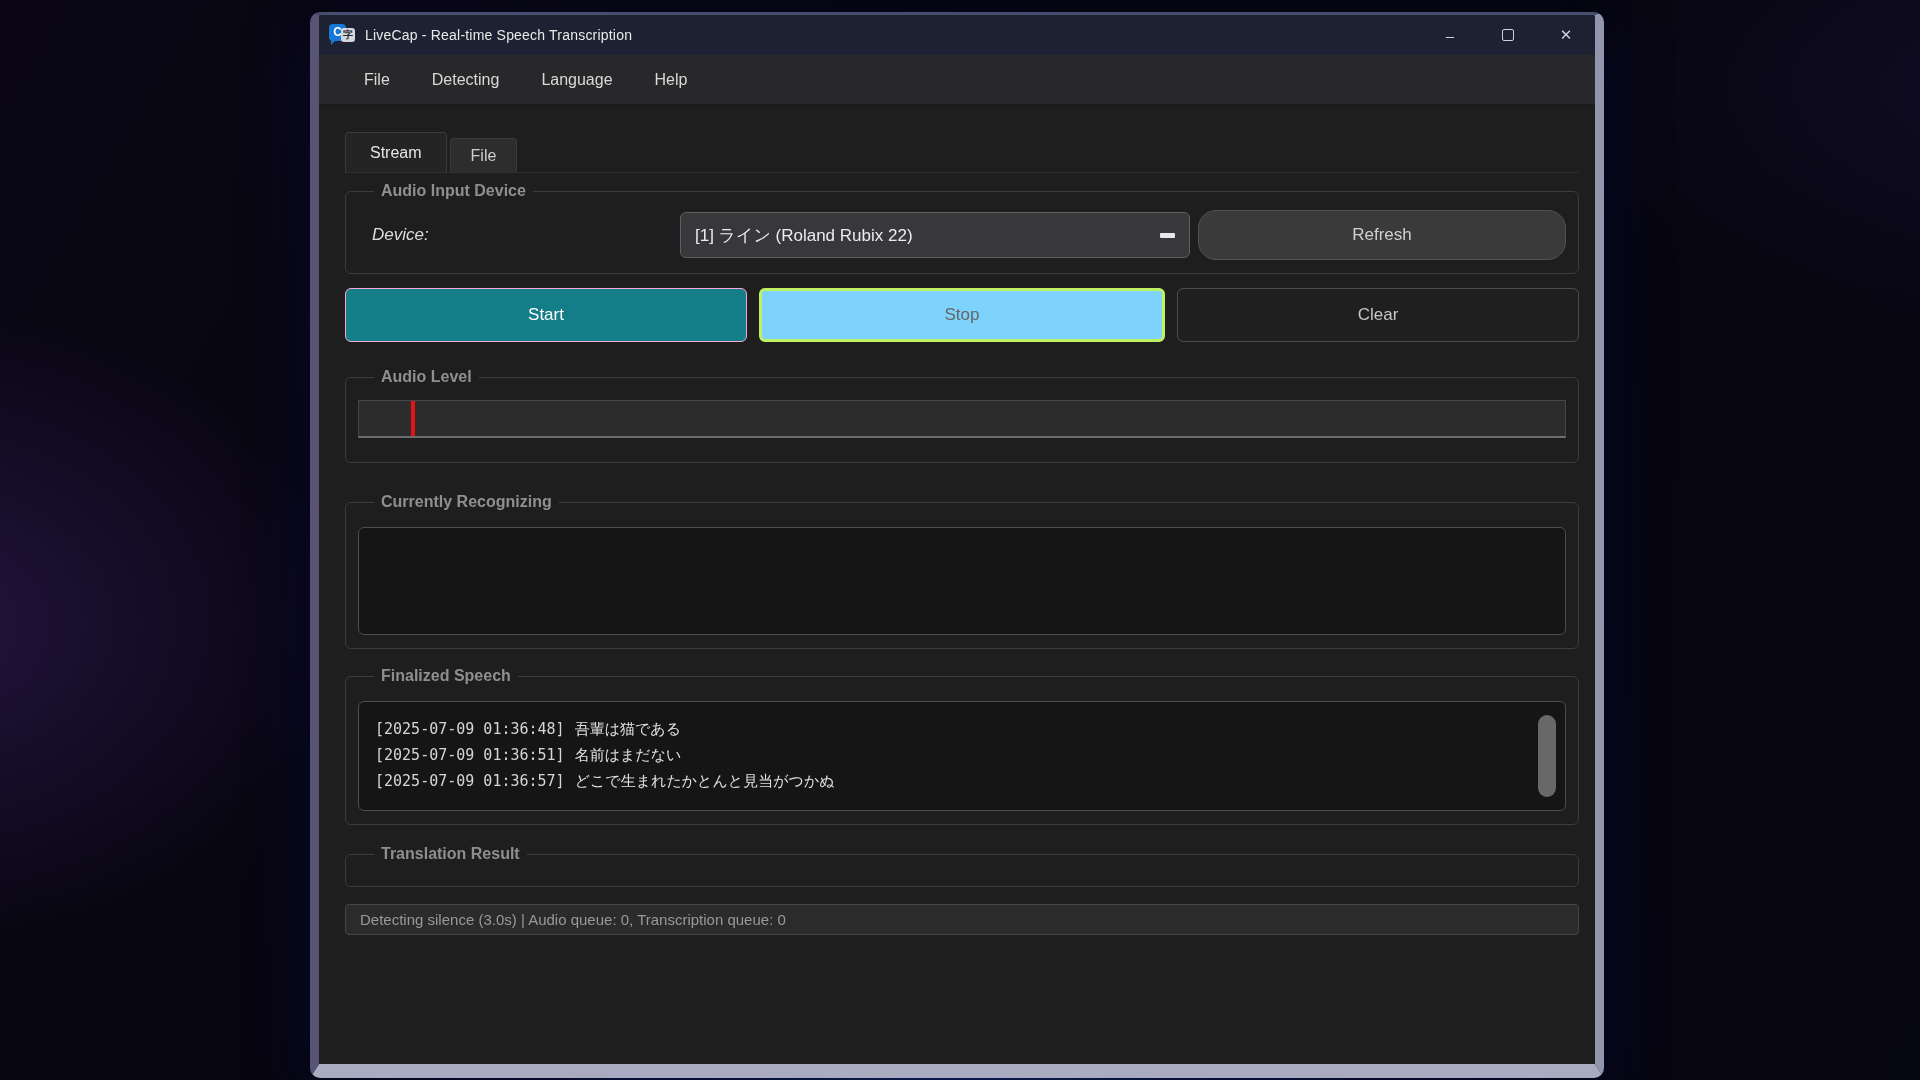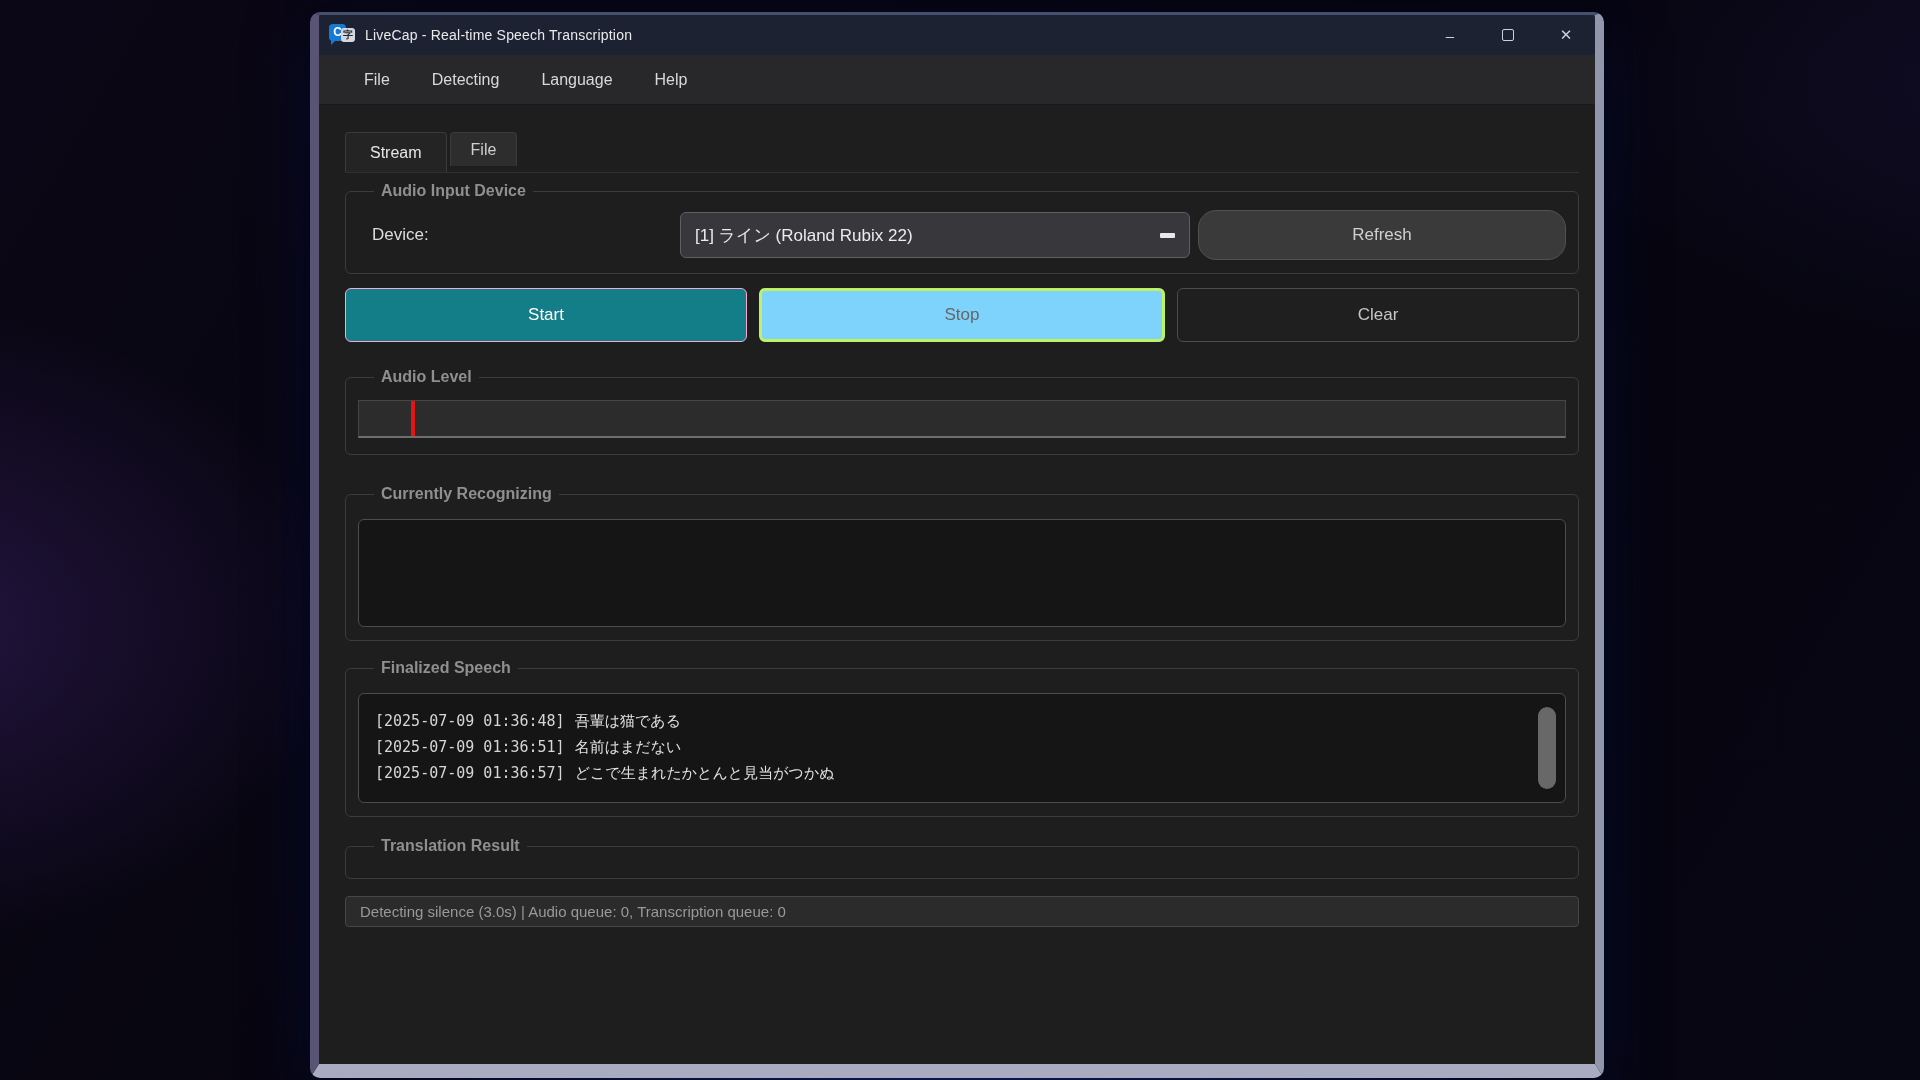--- a/index.html
+++ b/index.html
@@ -57,41 +57,41 @@
   
   .menubar {
     height: 50px; flex: 0 0 50px; background: #28282a; border-bottom: 1px solid #1a1a1a;
     display: flex; align-items: center; padding-left: 28px; gap: 8px;
   }
   .menu-item { color: #d9d9d9; font-size: 16px; padding: 6px 17px; }
 
   
   .content { flex: 1 1 auto; background: #1e1e1e; padding: 27px 16px 0 26px; display: flex; flex-direction: column; }
 
-  .tabs { display: flex; align-items: flex-start; height: 40px; }
+  .tabs { display: flex; align-items: flex-end; height: 40px; }
   .tab {
     font-size: 16px; border: 1px solid #3a3a3a; border-bottom: none;
     border-radius: 4px 4px 0 0; display: flex; align-items: center; justify-content: center;
   }
   .tab.active { background: #242424; color: #e6e6e6; height: 40px; padding: 0 24px; }
   .tab.inactive { background: #2d2d2d; color: #cfcfcf; height: 34px; padding: 0 20px; margin-left: 3px; }
   .tabpane-edge { border-top: 1px solid #303030; margin-top: 0; }
 
   fieldset {
     border: 1px solid #3c3c3c; border-radius: 6px; padding: 10px 12px 13px 12px;
     color: #8f8f8f;
   }
   legend {
     font-size: 16px; font-weight: bold; color: #8f8f8f; padding: 0 7px; margin-left: 16px;
   }
 
   
   .fs-audio-input { margin-top: 9px; }
   .device-row { display: flex; align-items: center; }
-  .device-label { color: #dcdcdc; font-size: 17px; width: 322px; flex: 0 0 322px; padding-left: 14px; }
+  .device-label { color: #dcdcdc; font-size: 17px; width: 322px; flex: 0 0 322px; padding-left: 14px; font-style: italic; }
   .combo {
     flex: 0 0 510px; width: 510px; height: 46px; background: #38383c;
     border: 1px solid #5f5f5f; border-radius: 6px; display: flex; align-items: center;
     padding: 0 14px; color: #ececec; font-size: 17px;
   }
   .combo-indicator { margin-left: auto; width: 15px; height: 5px; background: #e8e8e8; border-radius: 1px; }
   .refresh-btn {
     margin-left: 8px; flex: 1 1 auto; height: 50px; background: #3a3a3a;
     border: 1px solid #525252; border-radius: 18px; color: #d0d0d0; font-size: 17px;
     display: flex; align-items: center; justify-content: center;
@@ -101,21 +101,21 @@
   .btn-row { display: flex; gap: 12px; margin-top: 14px; }
   .ctl-btn {
     flex: 1 1 0; height: 54px; border-radius: 6px; font-size: 17px;
     display: flex; align-items: center; justify-content: center;
   }
   .btn-start { background: #137d88; color: #ffffff; border: 1px solid #f9a8d4; }
   .btn-stop  { background: #7dd3fc; color: #666666; border: 3px solid #bef264; }
   .btn-clear { background: #1f1f1f; color: #c6c6c6; border: 1px solid #4c4c4c; }
 
   
-  .fs-level { margin-top: 26px; padding-bottom: 16px; }
+  .fs-level { margin-top: 26px; padding-bottom: 24px; }
   .level-meter {
     position: relative; height: 38px; background: #2c2c2c;
     border: 1px solid #464646; border-bottom: 2px solid #6e6e6e; margin-top: 4px;
   }
   .level-marker { position: absolute; top: 0; bottom: 0; width: 4px; background: #e21414; }
 
   
   .fs-recognizing { margin-top: 30px; }
   .fs-finalized   { margin-top: 18px; }
   .fs-translation { margin-top: 20px; }

